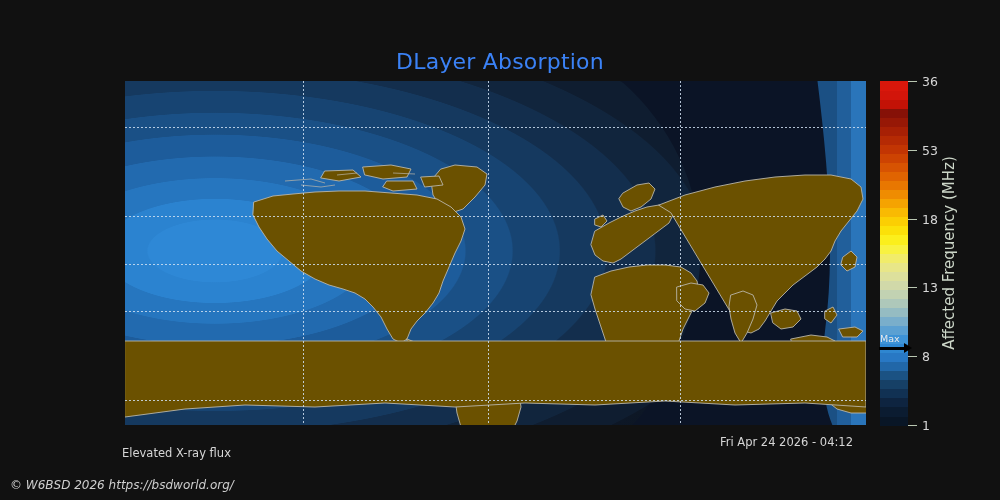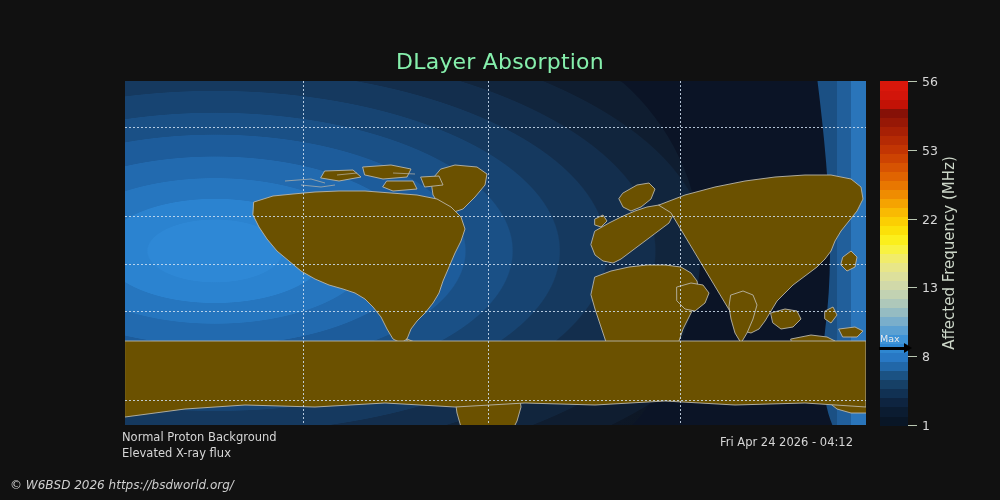--- a/index.html
+++ b/index.html
@@ -9,21 +9,21 @@
     font-family:"DejaVu Sans","Liberation Sans",sans-serif;
     background:#111111;
     color:#d8d8d8;
     -webkit-font-smoothing:antialiased;
   }
   #root{position:absolute;inset:0;background:#111111;}
 
   
   .title{
     position:absolute;left:0;top:49px;width:1000px;text-align:center;
-    font-size:22px;color:#86efac;letter-spacing:.2px;
+    font-size:22px;color:#3b82f6;letter-spacing:.2px;
     font-family:"DejaVu Sans","Liberation Sans",sans-serif;
   }
 
   
   .map-wrap{
     position:absolute;left:125px;top:81px;width:741px;height:344px;
     overflow:hidden;background:#0a1020;
   }
   .map-svg{position:absolute;left:0;top:0;width:741px;height:344px;display:block;}
 
@@ -272,33 +272,32 @@
         <div class="cbar-seg" style="background: rgb(217, 23, 11); height: 9.65263px; top: 0px;"></div>
       </div>
     <div class="cbar-ticks" id="cbar-ticks">
         <div class="ctick" style="top: 344px;"></div>
         <div class="clabel" style="top: 344px;">1</div>
         <div class="ctick" style="top: 275px;"></div>
         <div class="clabel" style="top: 275px;">8</div>
         <div class="ctick" style="top: 206px;"></div>
         <div class="clabel" style="top: 206px;">13</div>
         <div class="ctick" style="top: 138px;"></div>
-        <div class="clabel" style="top: 138px;">22</div>
+        <div class="clabel" style="top: 138px;">18</div>
         <div class="ctick" style="top: 69px;"></div>
         <div class="clabel" style="top: 69px;">53</div>
         <div class="ctick" style="top: 0px;"></div>
-        <div class="clabel" style="top: 0px;">56</div>
+        <div class="clabel" style="top: 0px;">36</div>
       </div>
     <div class="maxmark" id="max-marker" style="top: 254.371px;">
       <div class="mtxt">Max</div>
       <div class="marrow"></div>
       <div class="mhead"></div>
     </div>
   </div>
   <div class="cb-axis-title">
     <span>Affected Frequency (MHz)</span>
   </div>
 
-  <div class="note l1">Normal Proton Background</div>
   <div class="note l2">Elevated X-ray flux</div>
   <div class="stamp">Fri Apr 24 2026 - 04:12</div>
   <div class="credit">© W6BSD 2026 https://bsdworld.org/</div>
 </div>
 
 </body></html>

